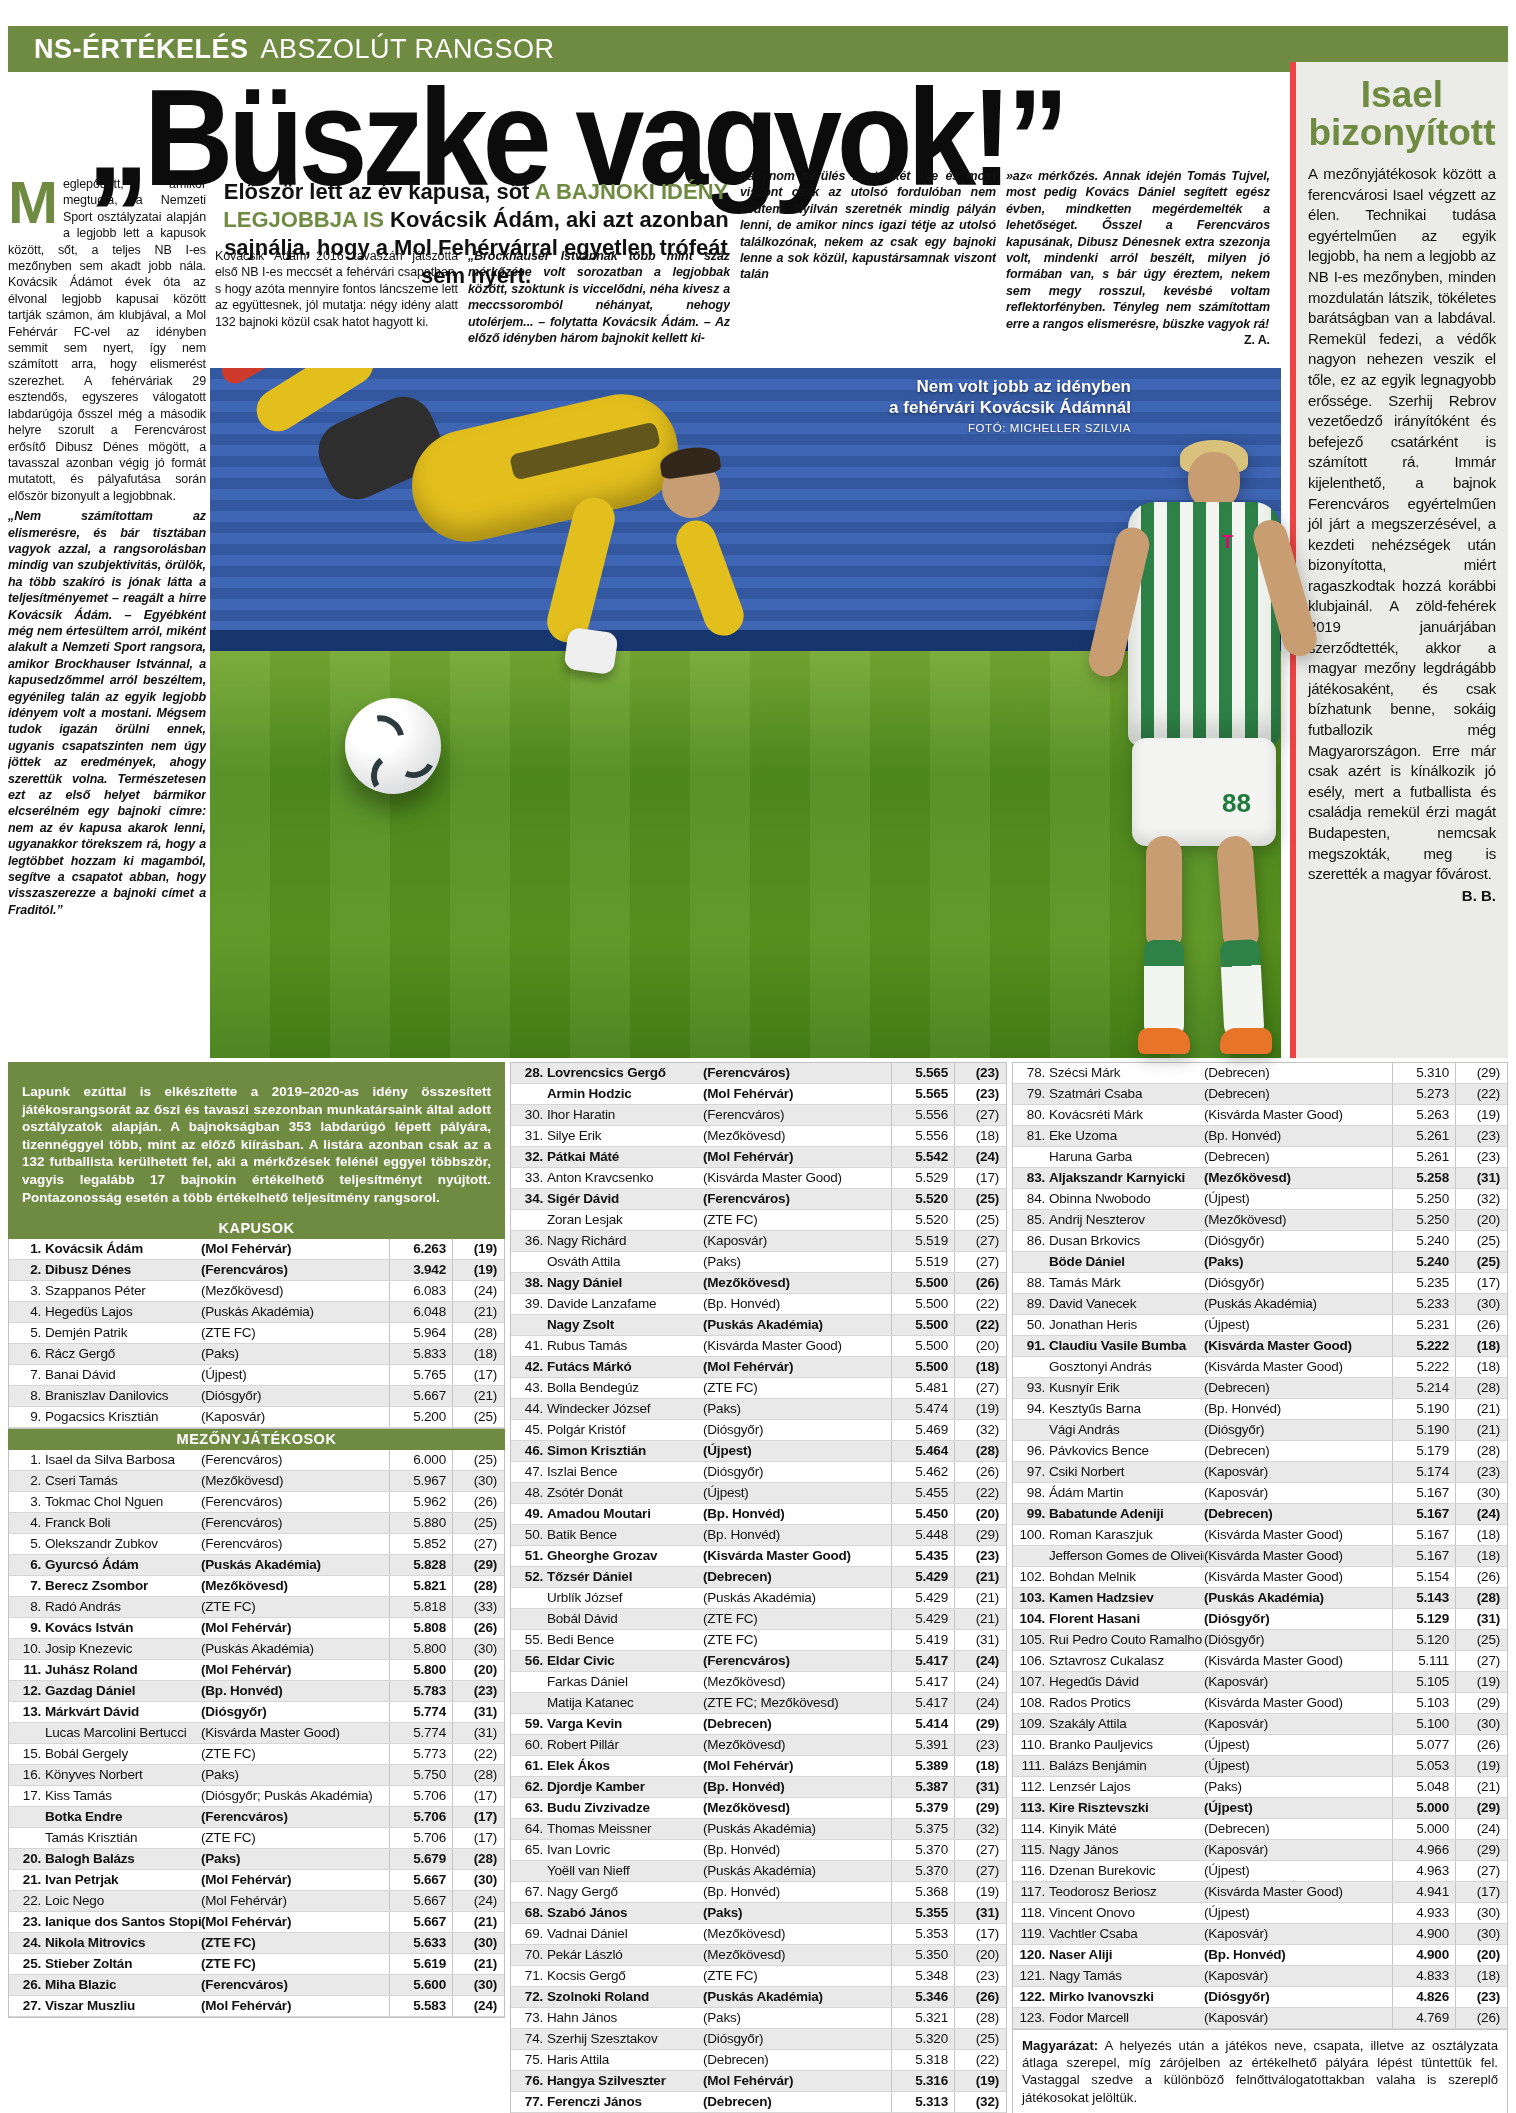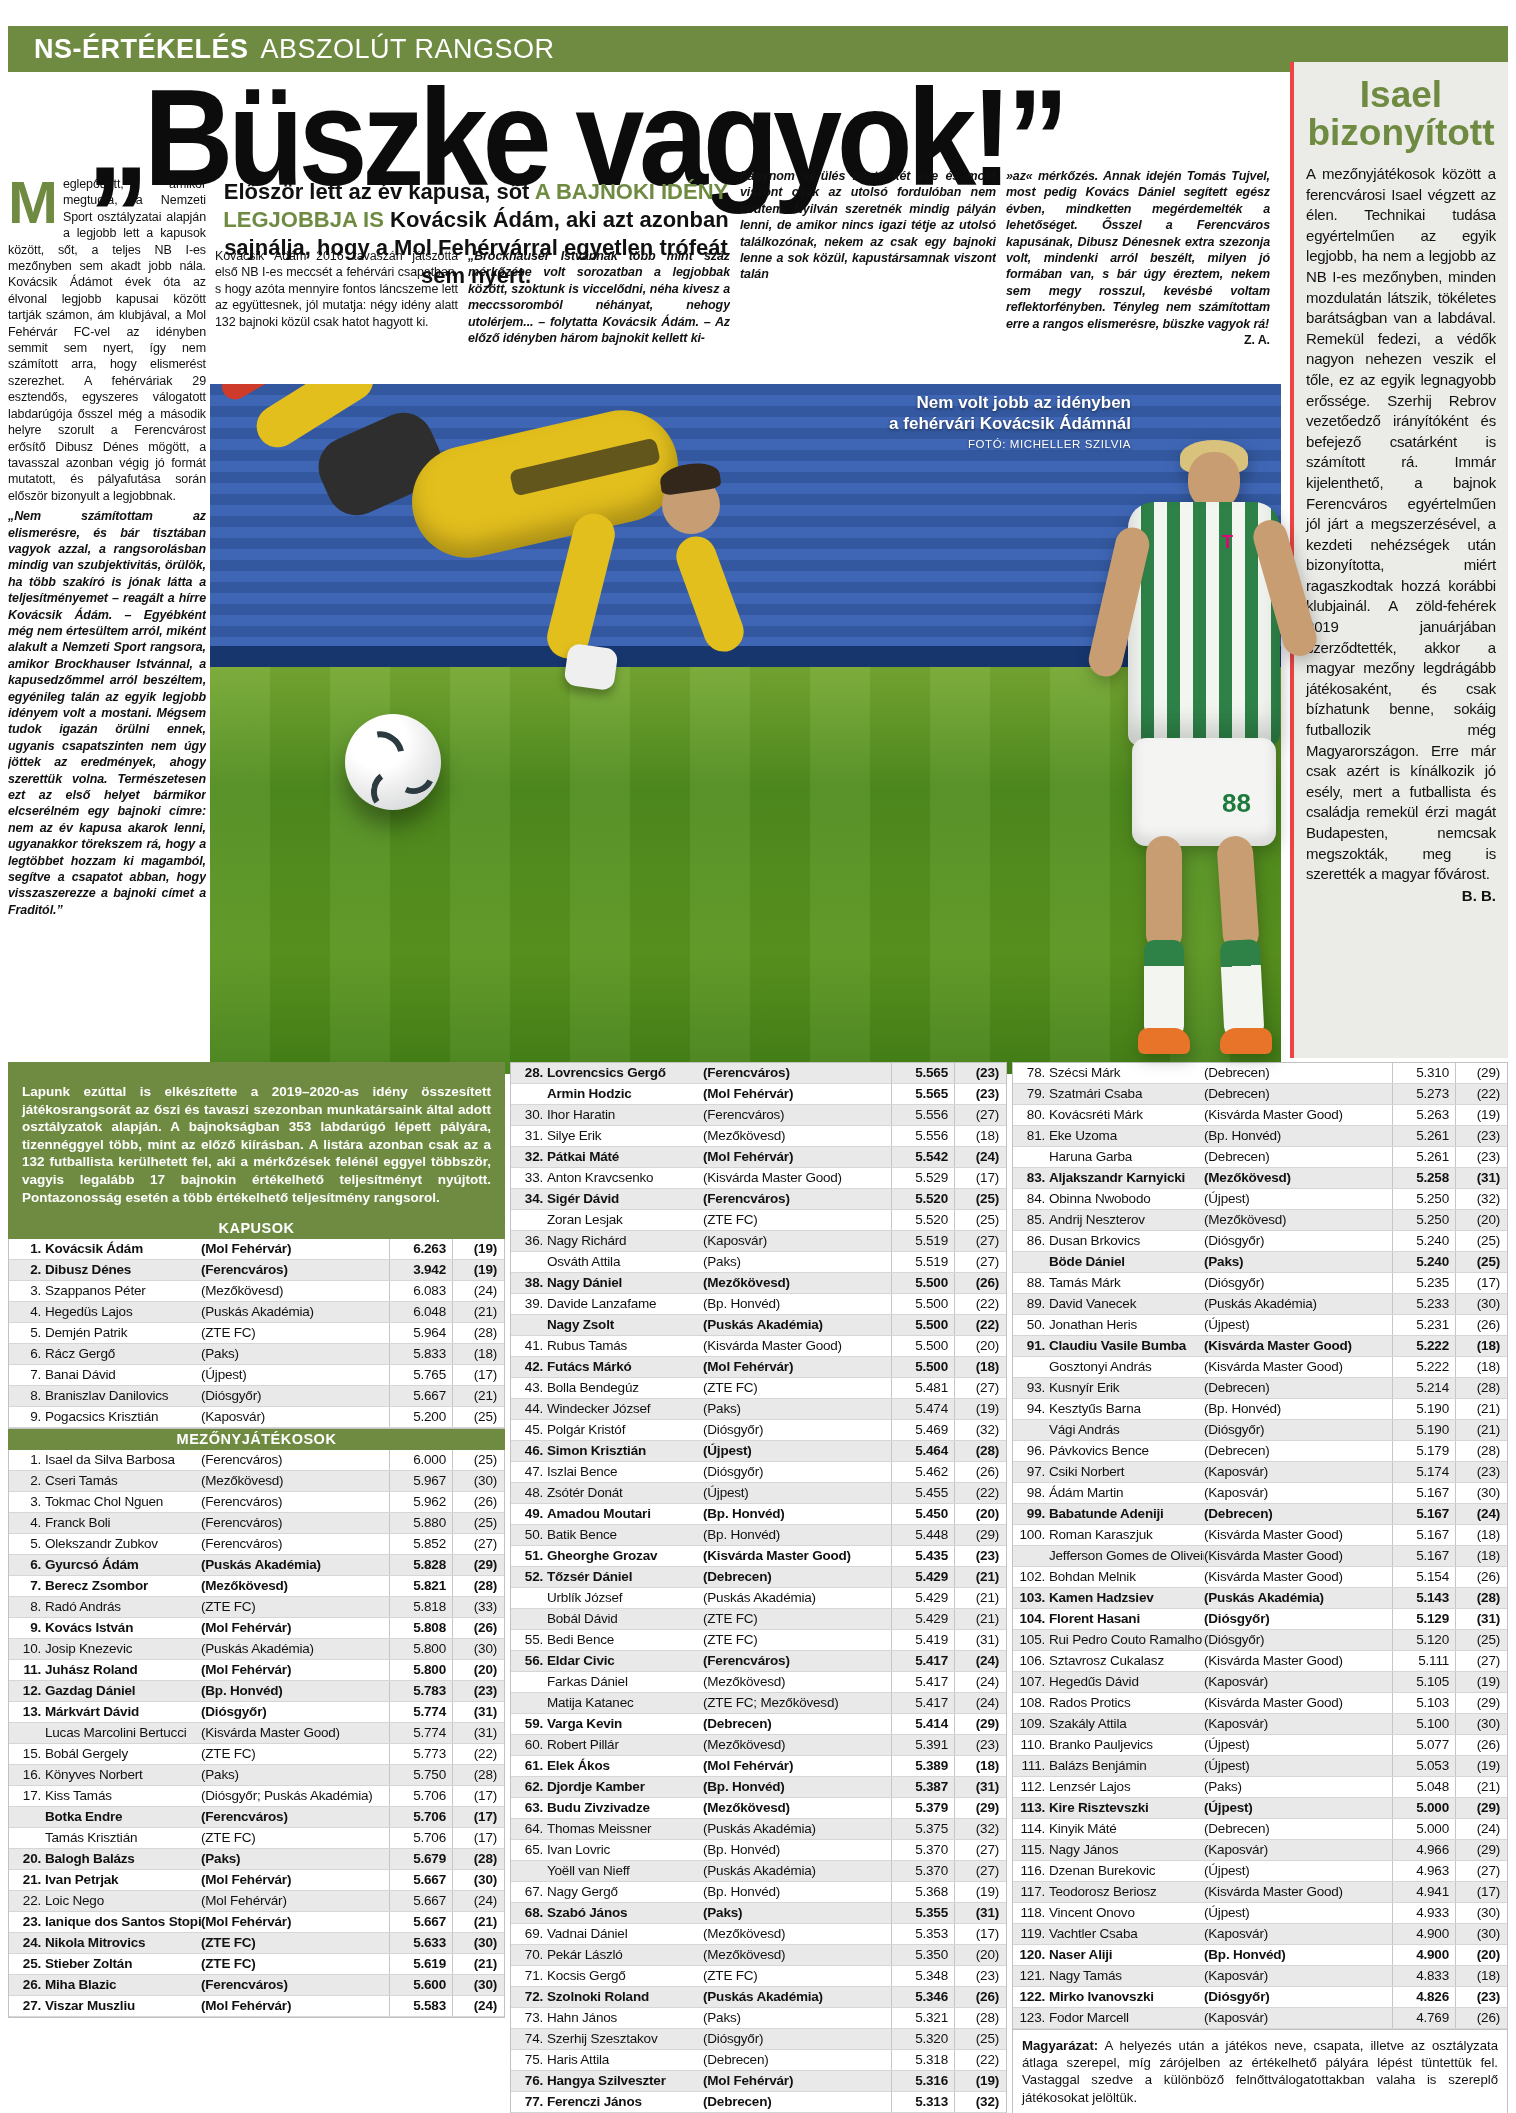--- a/index.html
+++ b/index.html
@@ -20,21 +20,21 @@
   .quote{font-style:italic;font-weight:600;}
   .lead{position:absolute;left:215px;top:178px;width:522px;text-align:center;
         font-size:22px;line-height:28px;font-weight:700;}
   .lead .hl{color:#6f8b42;}
   .colA{position:absolute;left:215px;top:248px;width:243px;height:116px;overflow:hidden;text-indent:0;}
   .colB{position:absolute;left:468px;top:248px;width:262px;height:116px;overflow:hidden;}
   .colC{position:absolute;left:740px;top:168px;width:256px;height:196px;overflow:hidden;}
   .colD{position:absolute;left:1006px;top:168px;width:264px;height:196px;overflow:hidden;}
   .byline{float:right;font-weight:700;font-style:normal;padding-left:10px;}
   
-  .photo{position:absolute;left:210px;top:384px;width:1071px;height:690px;overflow:hidden;background:#3a62ae;}
+  .photo{position:absolute;left:210px;top:368px;width:1071px;height:690px;overflow:hidden;background:#3a62ae;}
   .stands{position:absolute;left:0;top:0;width:100%;height:40%;
           background:repeating-linear-gradient(180deg,#33589f 0 11px,#3f66b5 11px 22px);}
   .hoarding{position:absolute;left:0;top:38%;width:100%;height:26px;background:#17366e;}
   .pitch{position:absolute;left:0;top:41%;width:100%;height:59%;
          background:linear-gradient(180deg,#76a832 0,#4f8c1e 30%,#5a951f 70%,#448016 100%);}
   .pitch:after{content:"";position:absolute;inset:0;
          background:repeating-linear-gradient(90deg,rgba(255,255,255,.05) 0 60px,rgba(0,0,0,.04) 60px 120px);}
   .caption{position:absolute;right:150px;top:8px;text-align:right;color:#fff;
            text-shadow:0 1px 3px rgba(0,0,0,.55);}
   .caption .c1{font-size:17px;font-weight:700;line-height:21px;}
@@ -43,21 +43,21 @@
   .gk{position:absolute;left:50px;top:0;width:600px;height:380px;filter:blur(.6px);}
   .ball{position:absolute;left:135px;top:330px;width:96px;height:96px;border-radius:50%;
         background:radial-gradient(circle at 35% 28%,#ffffff 0 30%,#ececec 55%,#c9cdd0 100%);
         box-shadow:0 16px 22px rgba(0,0,0,.35);}
   .swirl{position:absolute;border:6px solid #2c3b40;border-color:#2c3b40 transparent transparent transparent;border-radius:50%;}
   
   .player{position:absolute;left:1072px;top:448px;width:250px;height:612px;z-index:6;filter:blur(.4px) drop-shadow(2px 6px 8px rgba(0,0,0,.25));}
   .pl{position:absolute;}
   
   .sidebar{position:absolute;left:1290px;top:62px;width:218px;height:996px;background:#ebebe8;
-           border-left:4px solid #ef4444;box-sizing:border-box;padding:14px 12px 0 12px;}
+           border-left:6px solid #ef4444;box-sizing:border-box;padding:14px 12px 0 12px;}
   .sb-title{color:#6f8b42;font-weight:800;font-size:37px;line-height:38px;text-align:center;}
   .sb-text{margin-top:12px;font-size:15px;line-height:20.6px;text-align:justify;letter-spacing:-.2px;}
   .sb-byline{text-align:right;font-weight:700;font-size:15px;margin-top:2px;}
   
   .rcol{position:absolute;top:1062px;width:497px;font-size:13.5px;}
   .greenbox{background:#6f8b42;color:#fff;padding:12px 14px 12px 14px;}
   .gb-title{font-weight:800;font-size:16.5px;line-height:21px;text-align:center;letter-spacing:-.2px;}
   .gb-intro{margin-top:9px;font-weight:700;font-size:13.5px;line-height:17.6px;text-align:justify;}
   .secbar{background:#6f8b42;color:#fff;font-weight:700;text-align:center;height:21px;line-height:21px;
           font-size:14.5px;letter-spacing:.5px;}

